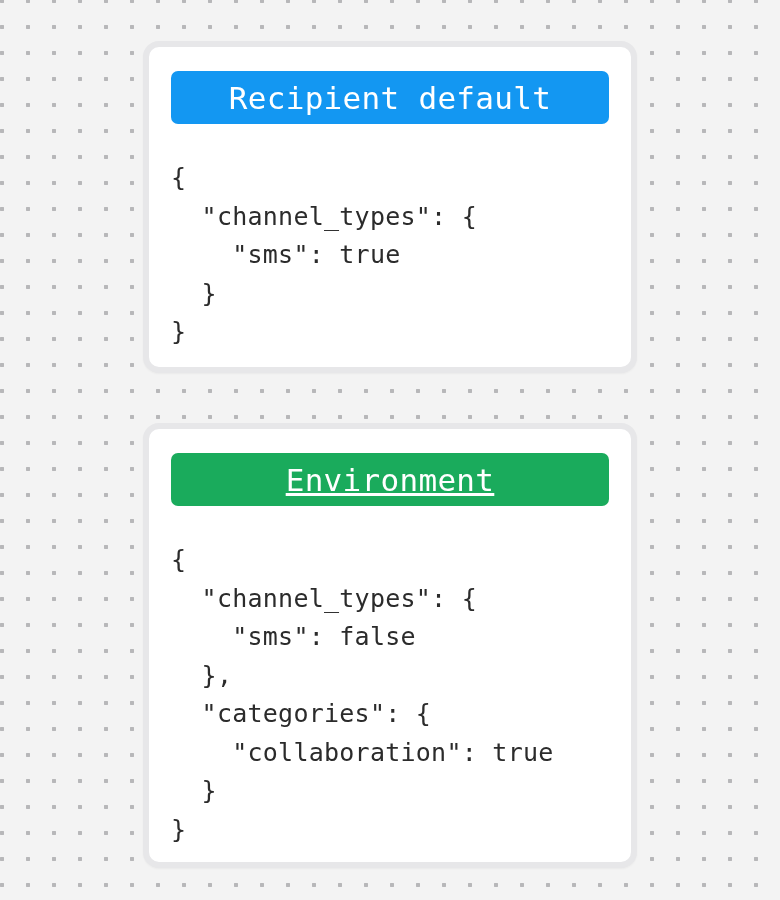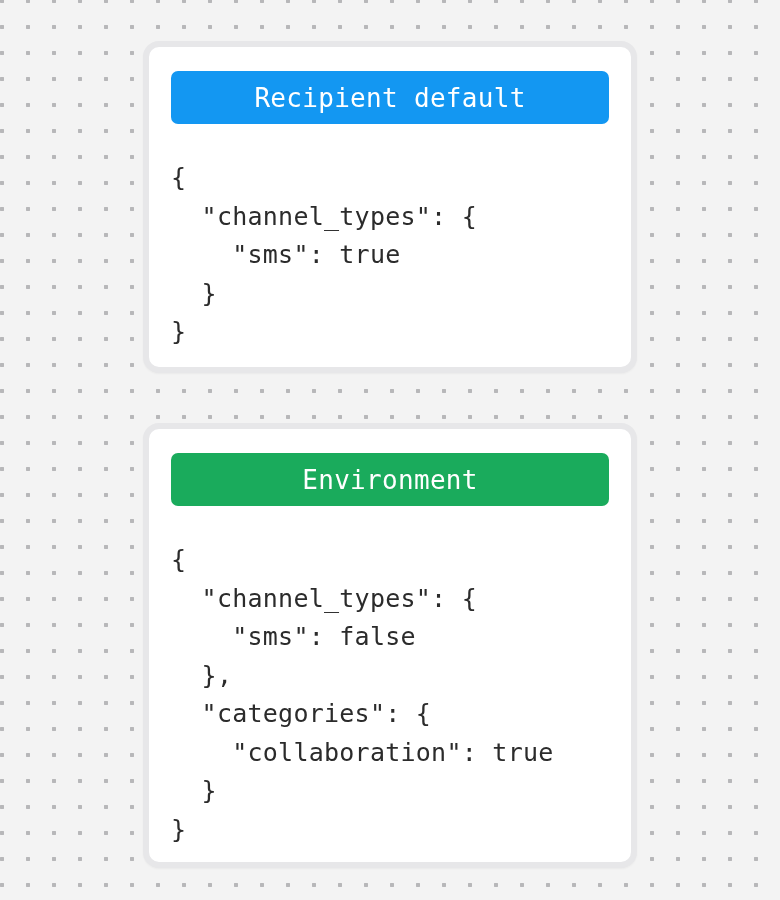--- a/index.html
+++ b/index.html
@@ -30,21 +30,21 @@
   }
   .card.first { top: 41px;  height: 332px; }
   .card.second { top: 423px; height: 445px; }
   .card-label {
     height: 53px;
     border-radius: 7px;
     display: flex;
     align-items: center;
     justify-content: center;
     color: #ffffff;
-    font-size: 26px;
+    font-size: 31px;
     letter-spacing: 0.3px;
     white-space: pre;
   }
   pre.code {
     margin: 35px 0 0 0;
     padding: 0;
     font-family: "DejaVu Sans Mono", "Liberation Mono", monospace;
     font-size: 25px;
     line-height: 38.5px;
     letter-spacing: 0.25px;
@@ -60,21 +60,21 @@
   <section class="card first">
     <div class="card-label" style="background-color: rgb(19, 151, 242);">Recipient default</div>
     <pre class="code">{
   "channel_types": {
     "sms": true
   }
 }</pre>
   </section>
 
   <section class="card second">
-    <div class="card-label" style="background-color: rgb(26, 171, 92);">Environment</div>
+    <div class="card-label" style="background-color: rgb(26, 171, 92); text-decoration: underline;">Environment</div>
     <pre class="code">{
   "channel_types": {
     "sms": false
   },
   "categories": {
     "collaboration": true
   }
 }</pre>
   </section>
 

